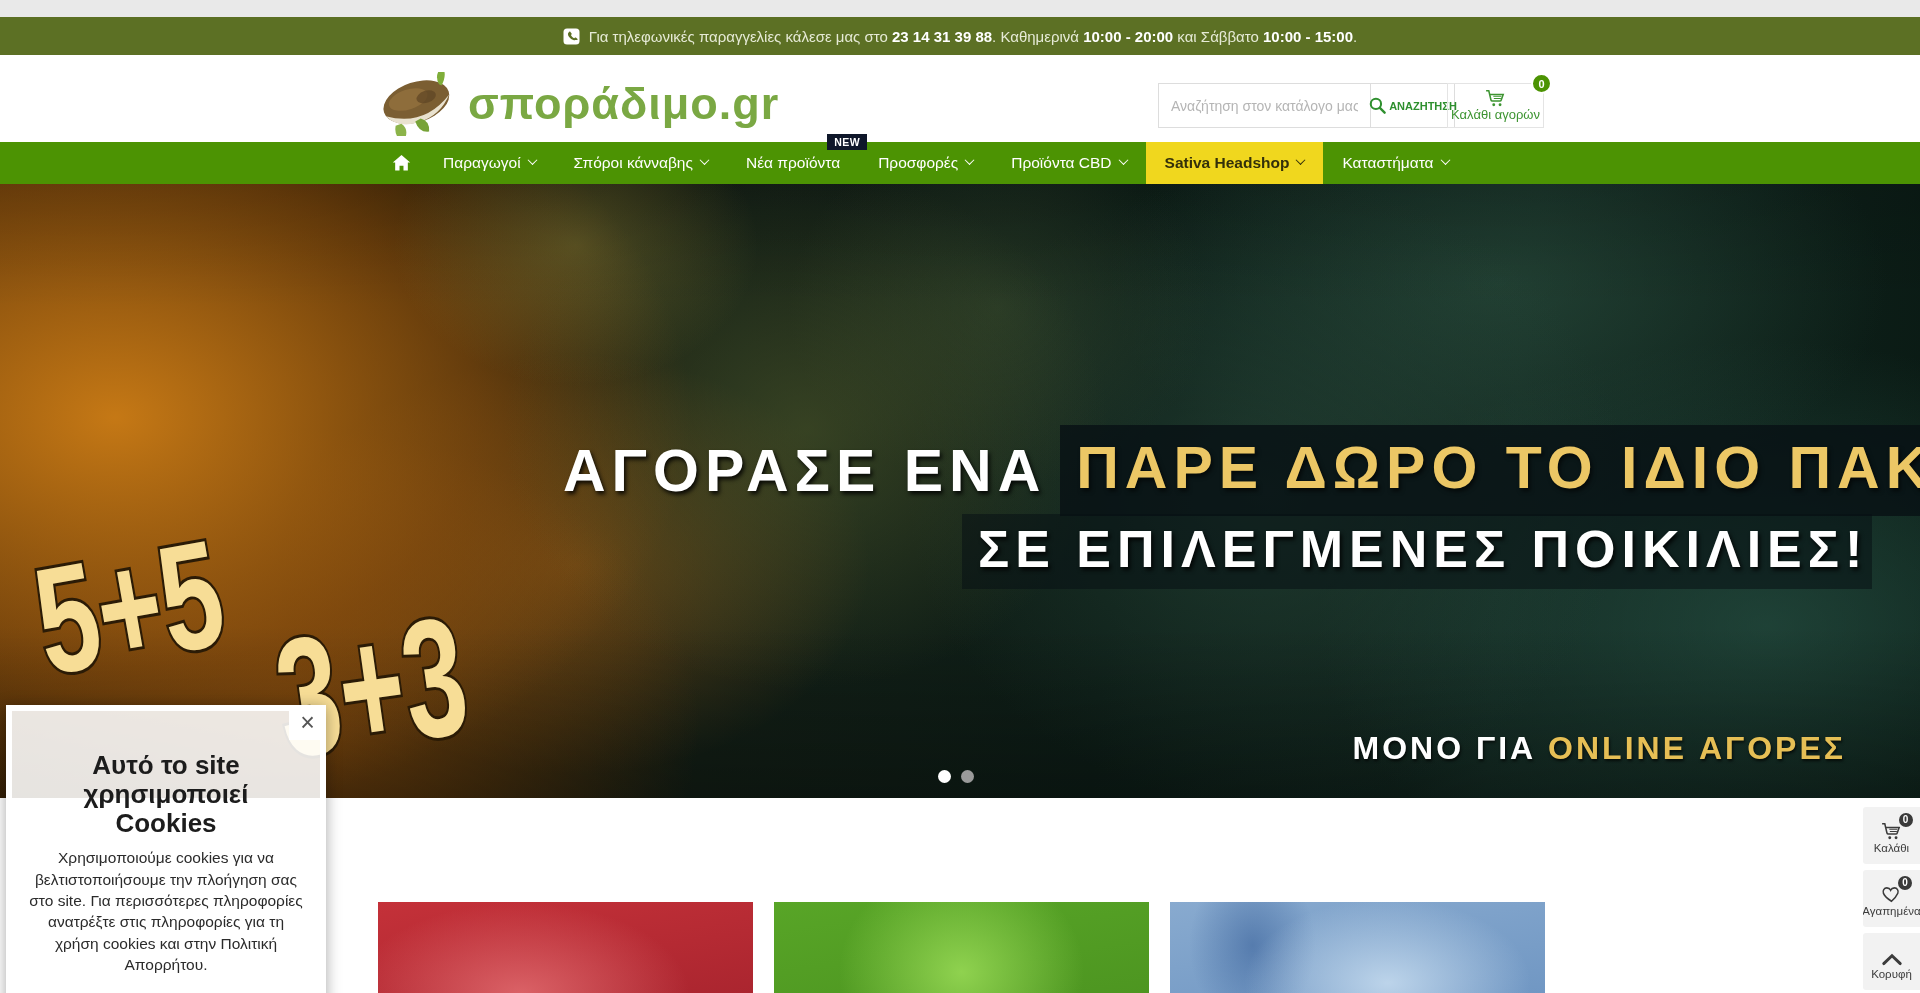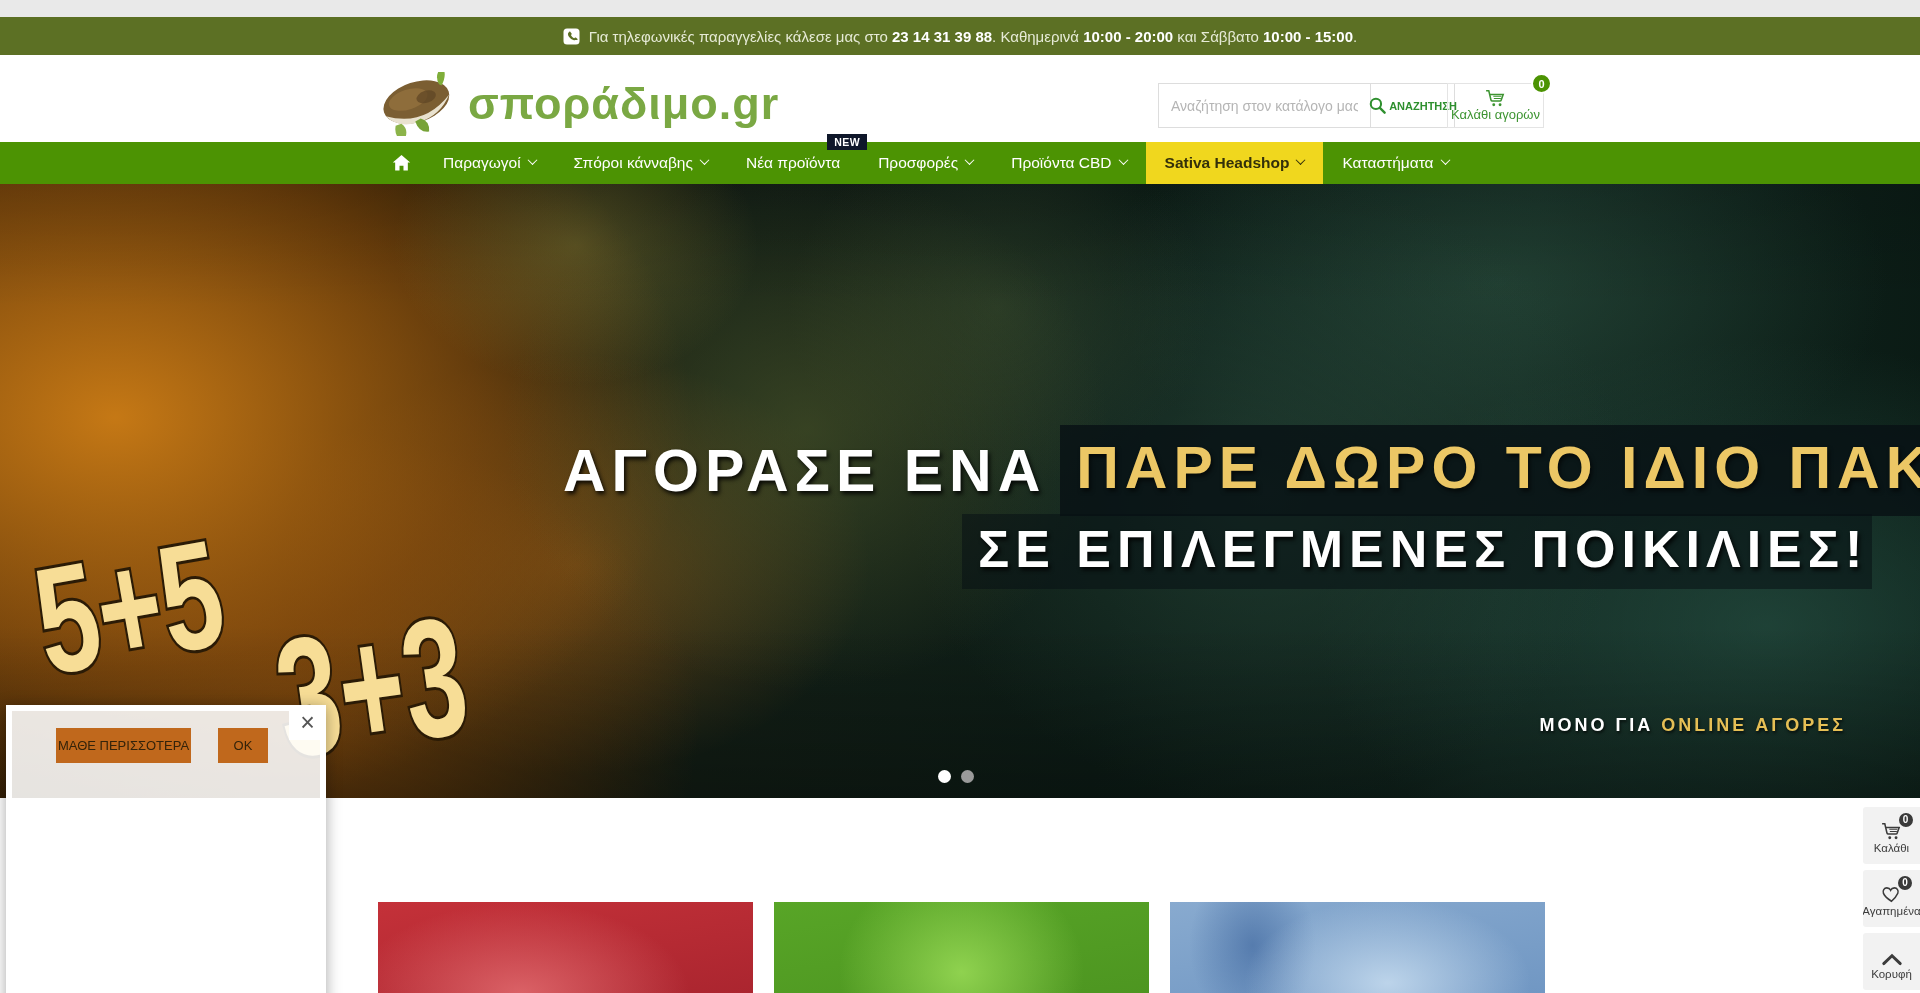--- a/index.html
+++ b/index.html
@@ -74,21 +74,21 @@
   .promo.p55 { left:26px; top:372px; font-size:152px; transform:rotate(-10deg) scaleX(0.72); transform-origin:left top; }
   .promo.p33 { left:268px; top:442px; font-size:168px; transform:rotate(-8deg) scaleX(0.66); transform-origin:left top; }
   .headline { position:absolute; left:563px; top:241px; display:flex; align-items:center; z-index:2;
               font-weight:700; font-size:59px; letter-spacing:6px; white-space:nowrap; }
   .headline .w { color:#fff; text-shadow:2px 3px 4px rgba(0,0,0,0.85); padding-right:4px; }
   .headline .g { color:#ecc765; background:rgba(7,16,20,0.8); padding:9px 34px 14px 16px; margin-left:10px;
                  text-shadow:2px 3px 4px rgba(0,0,0,0.6); }
   .subheadline { position:absolute; left:962px; top:330px; z-index:2; color:#fff; font-weight:700;
                  font-size:52px; letter-spacing:6px; background:rgba(7,16,20,0.55);
                  padding:5px 4px 10px 16px; text-shadow:2px 3px 4px rgba(0,0,0,0.85); white-space:nowrap; }
-  .heronote { position:absolute; top:531px; right:74px; z-index:2; font-size:18px; font-weight:700;
+  .heronote { position:absolute; top:546px; right:74px; z-index:2; font-size:32px; font-weight:700;
               letter-spacing:3px; white-space:nowrap; text-shadow:1px 2px 3px rgba(0,0,0,0.7); }
   .heronote .w { color:#fff; } .heronote .g { color:#e6bf55; }
   .dots { position:absolute; left:938px; top:586px; display:flex; gap:10px; z-index:3; }
   .dot { width:13px; height:13px; border-radius:50%; background:#9a9a9a; cursor:pointer; }
   .dot.active { background:#fff; }
 
   
   .tiles { position:absolute; left:378px; top:885px; display:flex; gap:21px; }
   .tile { width:375px; height:108px; cursor:pointer; }
   .tile.red   { background:radial-gradient(ellipse 260px 140px at 38% 85%, rgba(226,108,112,0.85), transparent 65%),
@@ -243,20 +243,22 @@
   </div>
 
   <div class="tiles">
     <div class="tile red"></div>
     <div class="tile green"></div>
     <div class="tile blue"></div>
   </div>
 
   <div class="cookie">
     <div class="close">×</div>
+    <h2>Αυτό το site χρησιμοποιεί Cookies</h2>
+    <p>Χρησιμοποιούμε cookies για να βελτιστοποιήσουμε την πλοήγηση σας στο site. Για περισσότερες πληροφορίες ανατρέξτε στις πληροφορίες για τη χρήση cookies και στην Πολιτική Απορρήτου.</p>
     <div class="btns">
       <button class="cbtn more">ΜΑΘΕ ΠΕΡΙΣΣΟΤΕΡΑ</button>
       <button class="cbtn ok">ΟΚ</button>
     </div>
   </div>
 
   <div class="floatpanel">
     <div class="fcard">
       <span class="icwrap">
         <svg width="22" height="18" viewBox="0 0 24 20">

